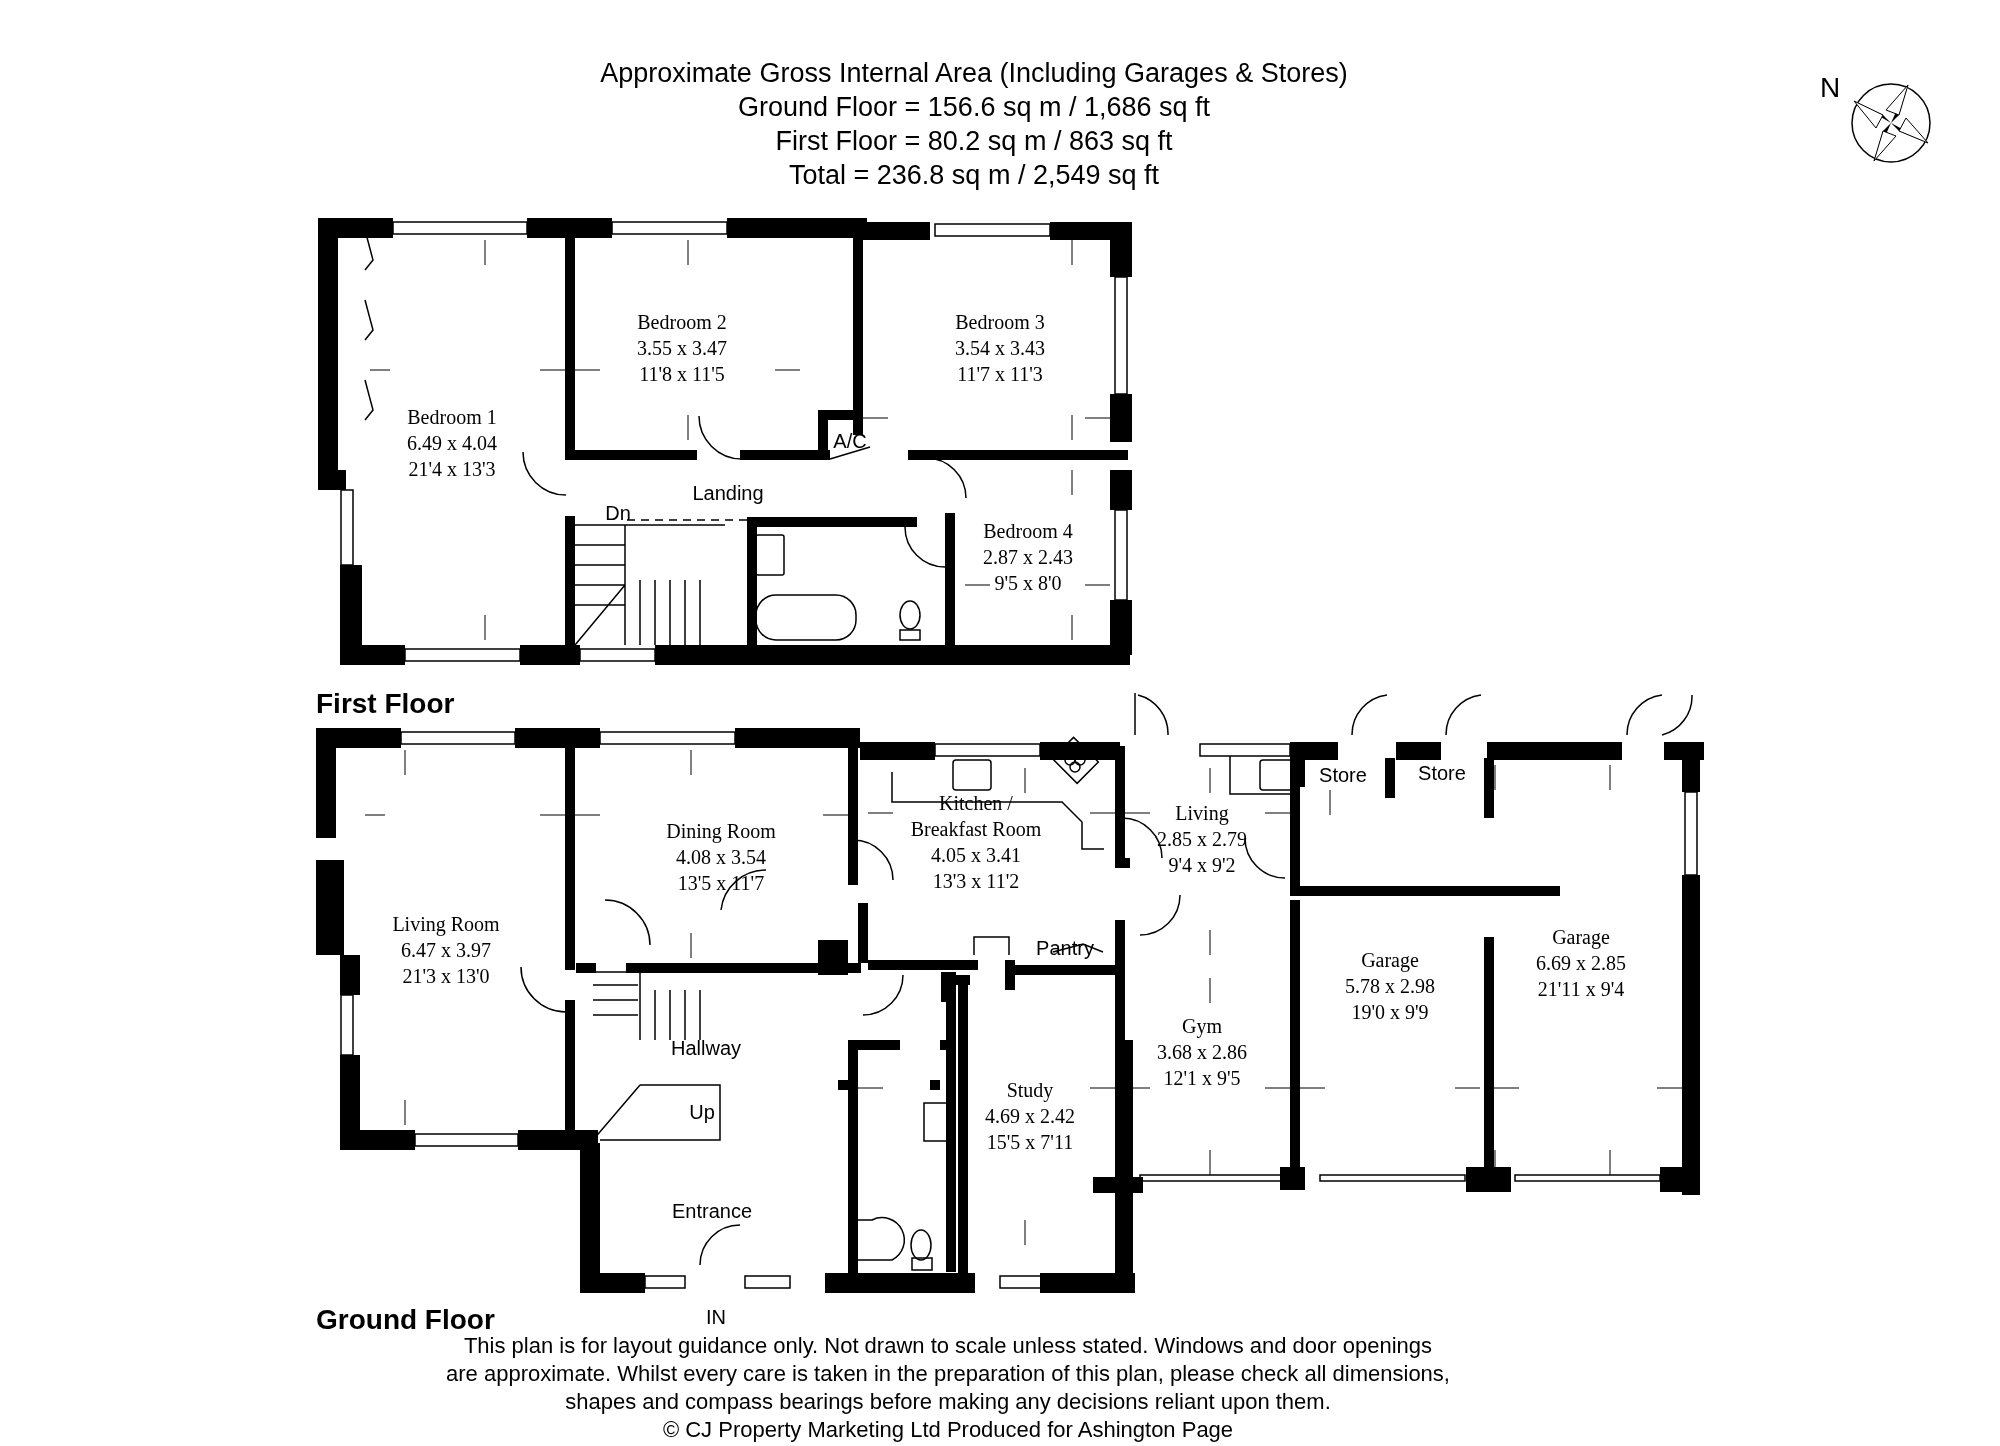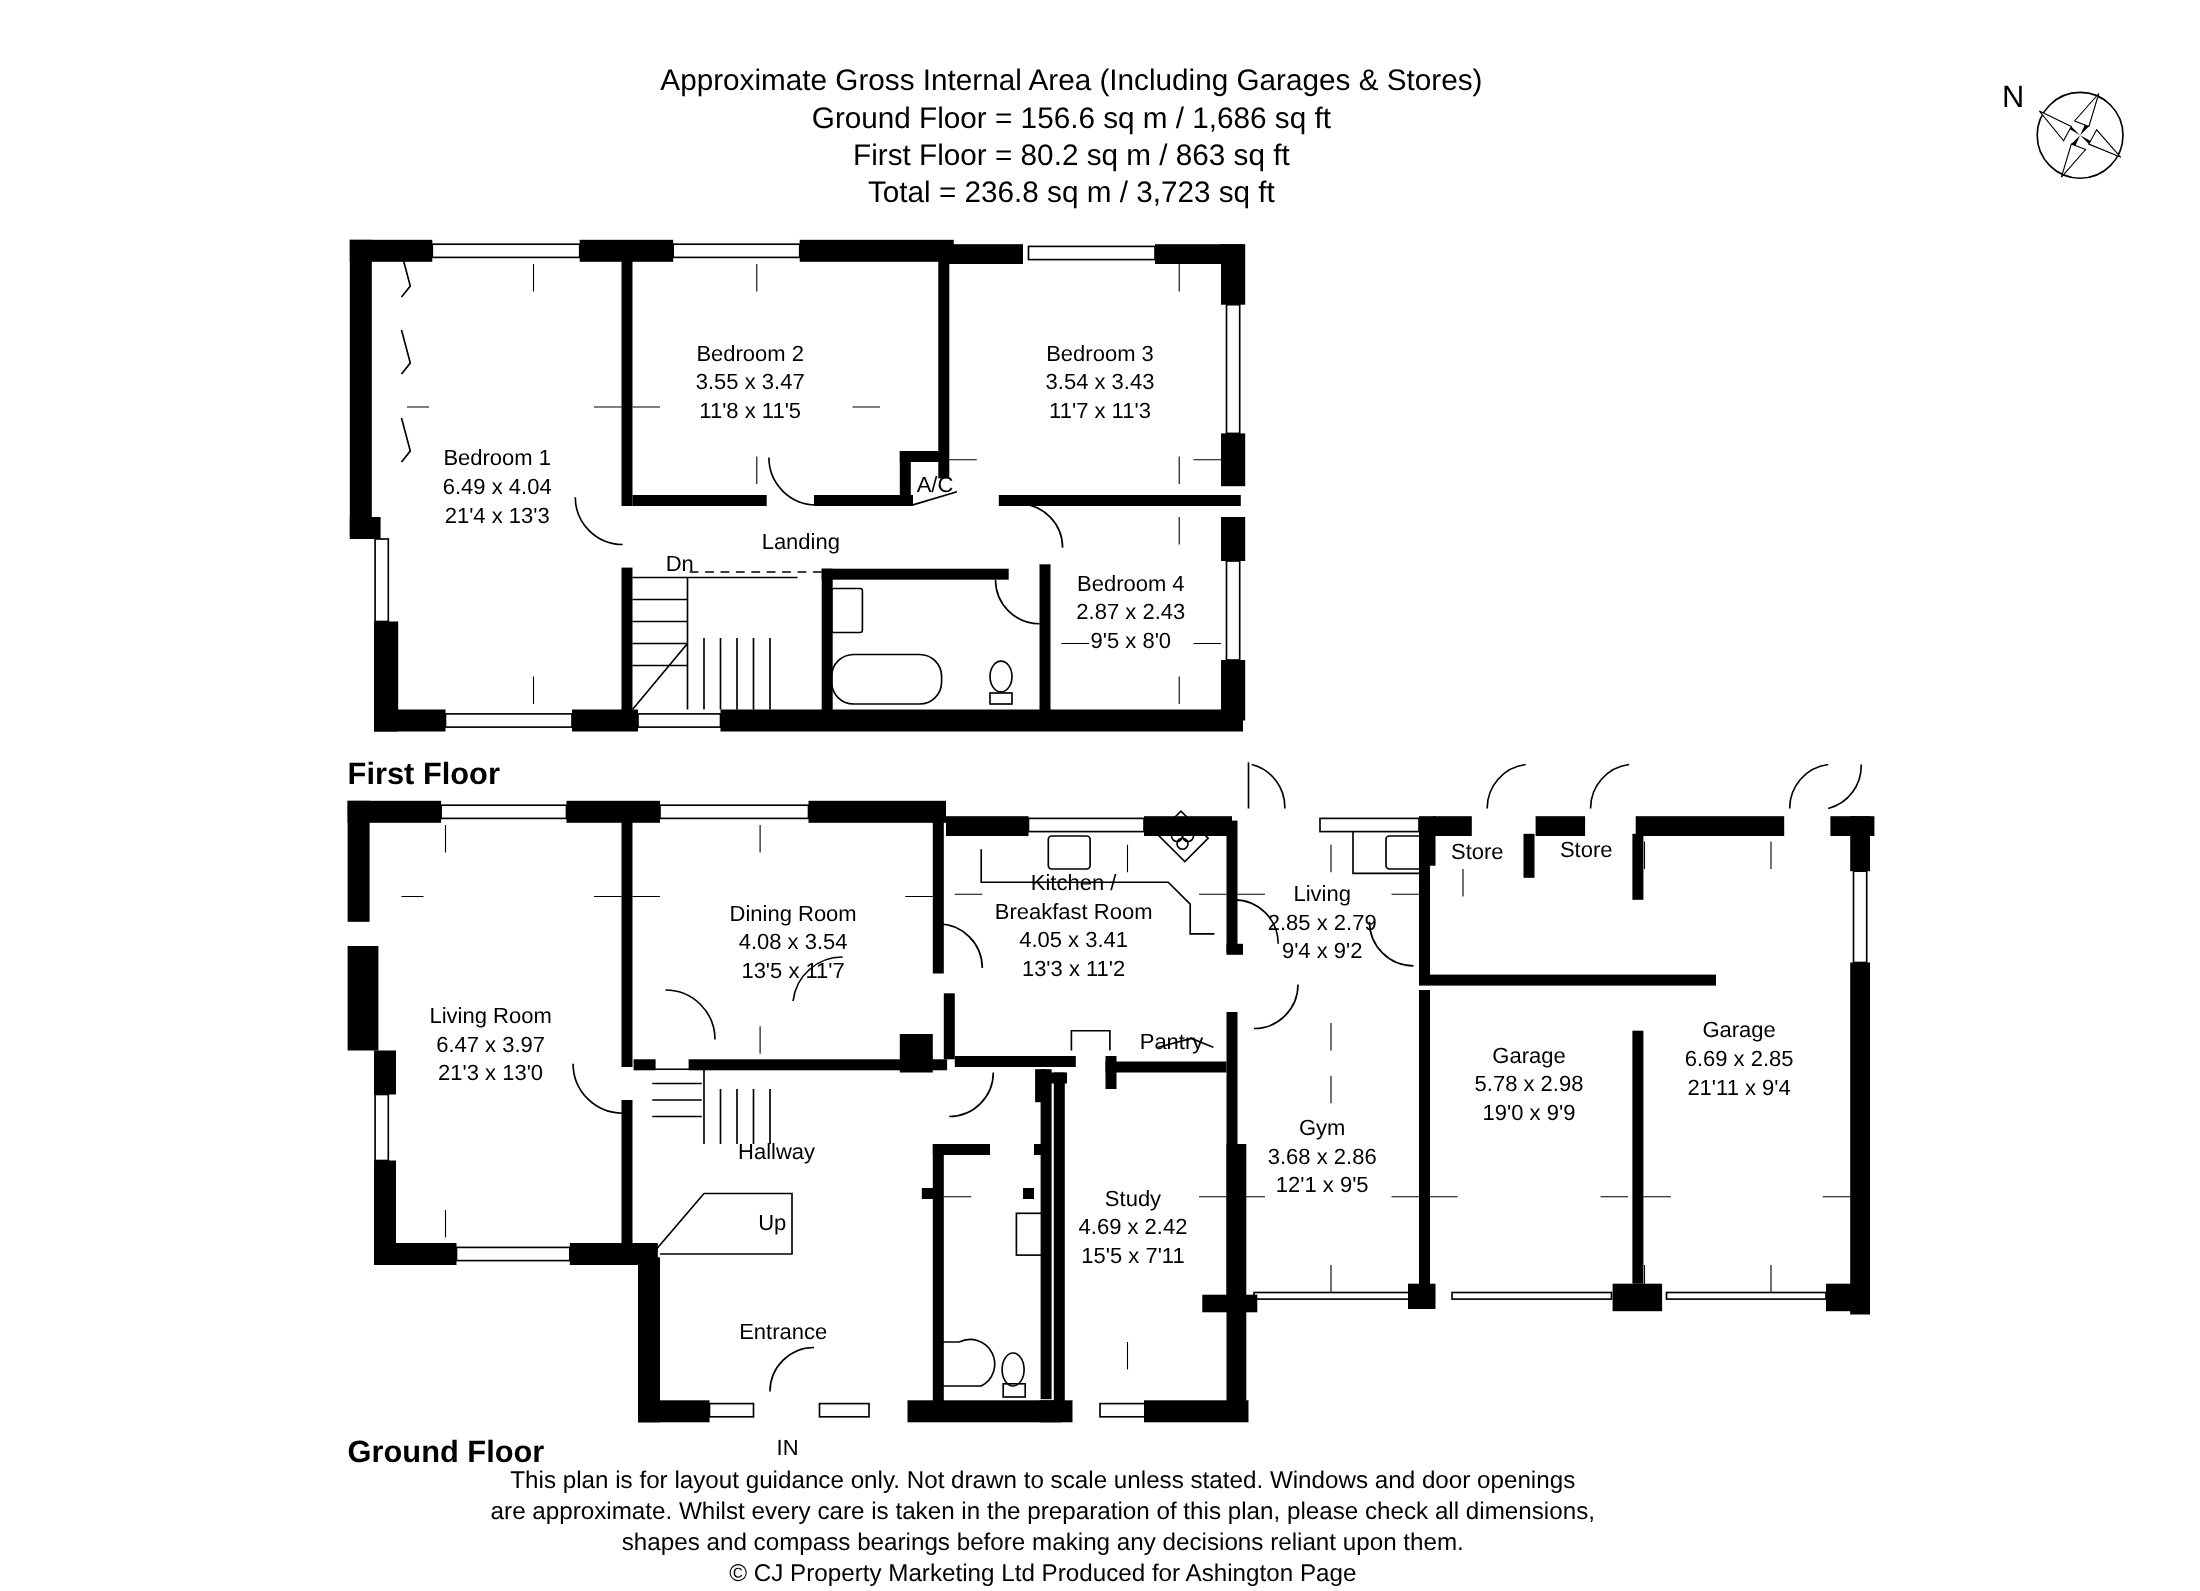--- a/index.html
+++ b/index.html
@@ -6,33 +6,33 @@
   body { width: 2000px; height: 1446px; position: relative; overflow: hidden;
          font-family: "Liberation Sans", sans-serif; color: #000; }
   .abs { position: absolute; }
   .header { left: 0; width: 1948px; top: 56px; text-align: center; font-size: 27px; line-height: 34px; }
   .header div { white-space: nowrap; }
   .compass { left: 1820px; top: 66px; width: 120px; height: 100px; }
   .compass-n { position: absolute; left: 0; top: 6px; font-size: 28px; }
   .plan { left: 0; top: 0; width: 2000px; height: 1446px; }
   .floor-label { font-size: 28px; font-weight: bold; white-space: nowrap; margin-top: 16px; }
   .room { text-align: center; font-size: 20px; line-height: 26px; white-space: nowrap; transform: translateX(-50%); }
-  .room div { white-space: nowrap; }
+  .room div { white-space: nowrap; font-family: Liberation Serif, serif; }
   .small-label { font-size: 20px; white-space: nowrap; transform: translateX(-50%); }
   .footer { left: 0; width: 1896px; top: 1332px; text-align: center; font-size: 22px; line-height: 28px; }
   .footer div { white-space: nowrap; }
 </style>
 </head>
 <body>
 
 <div class="abs header">
   <div>Approximate Gross Internal Area (Including Garages &amp; Stores)</div>
   <div>Ground Floor = 156.6 sq m / 1,686 sq ft</div>
   <div>First Floor = 80.2 sq m / 863 sq ft</div>
-  <div>Total = 236.8 sq m / 3,723 sq ft</div>
+  <div>Total = 236.8 sq m / 2,549 sq ft</div>
 </div>
 
 <div class="abs compass">
   <span class="compass-n">N</span>
   <svg style="position:absolute;left:28px;top:14px" width="86" height="86" viewBox="0 0 86 86">
     <circle cx="43" cy="43" r="39" fill="none" stroke="#000" stroke-width="1.5"></circle>
     <polygon points="6,21 35,35 43,43" fill="#000"></polygon>
     <polygon points="6,21 35,35 28,48" fill="#fff" stroke="#000" stroke-width="1"></polygon>
     <polygon points="60,5 51,35 43,43" fill="#000"></polygon>
     <polygon points="60,5 51,35 38,30" fill="#fff" stroke="#000" stroke-width="1"></polygon>

